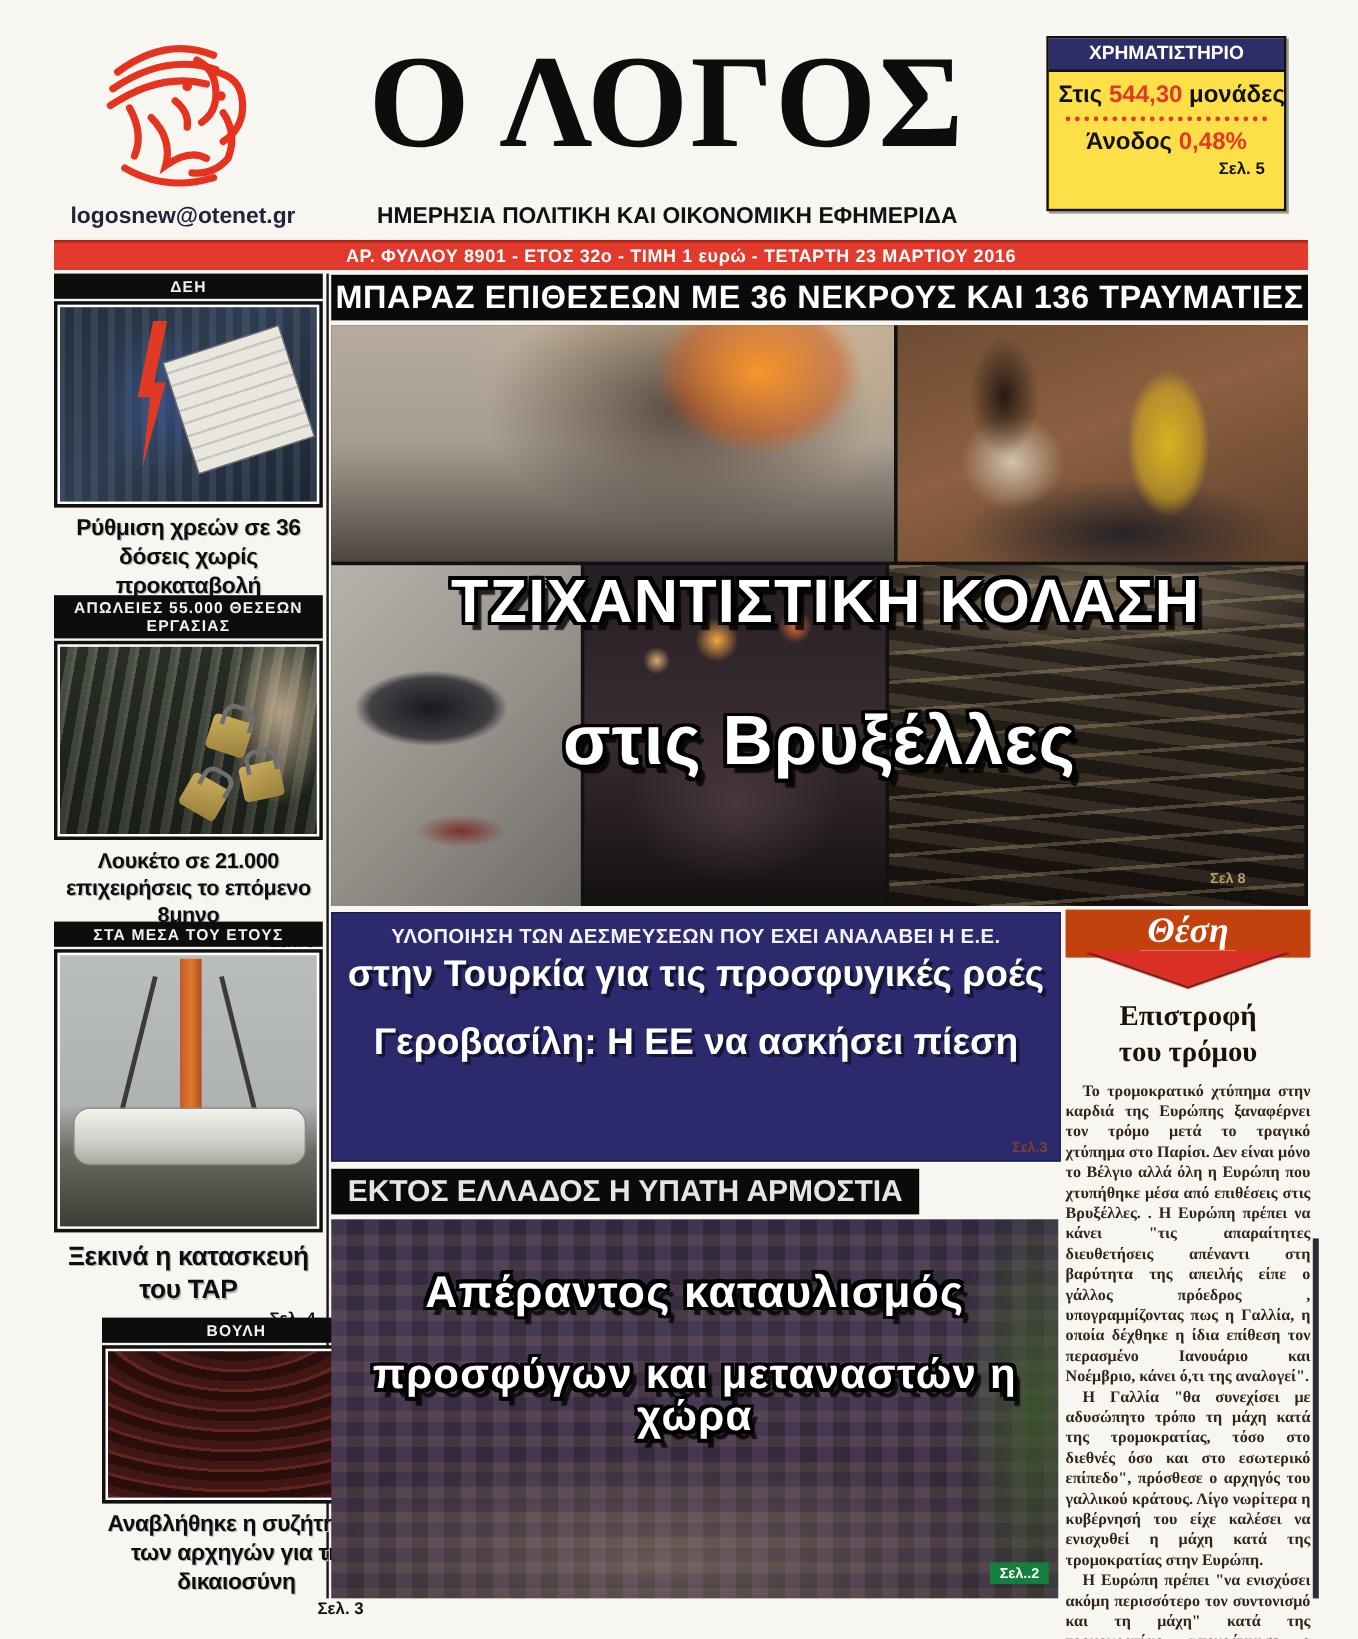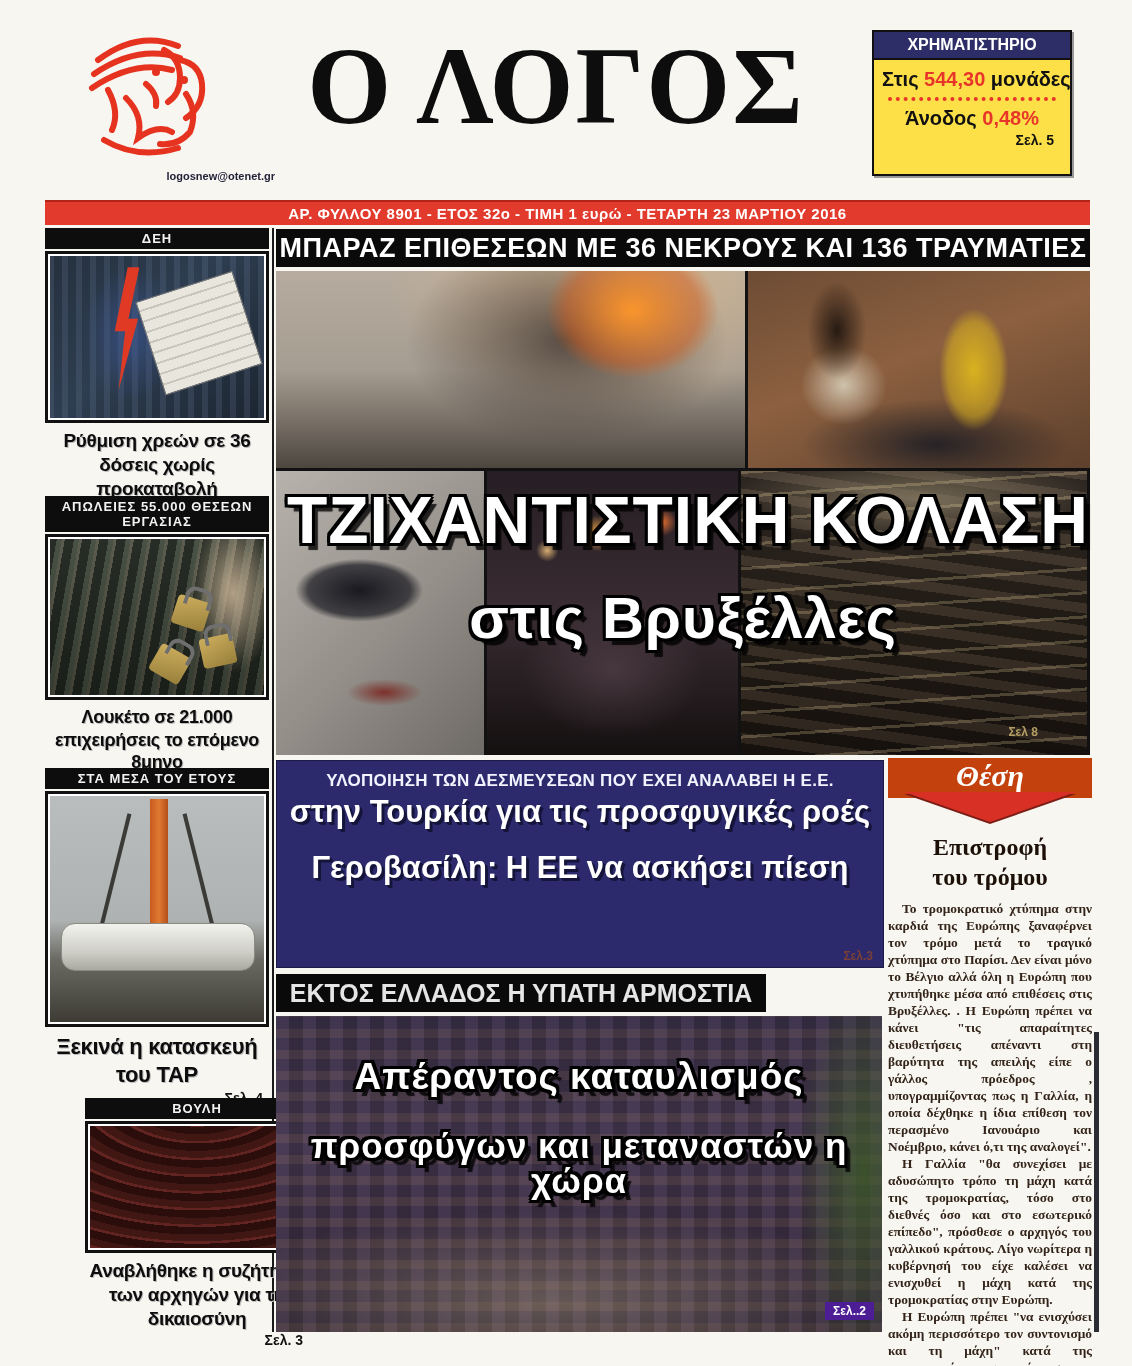--- a/index.html
+++ b/index.html
@@ -1,22 +1,22 @@
 <!DOCTYPE html>
 <html lang="el"><head>
 <meta charset="utf-8">
 <style>
   html,body{margin:0;padding:0;background:#e9e7e2;}
   .page{position:relative;width:1132px;height:1366px;background:#f8f6f1;margin:0 auto;
         font-family:"Liberation Sans",sans-serif;overflow:hidden;}
 
   
   .logo-wrap{position:absolute;left:68px;top:20px;width:160px;height:148px;}
-  .email{position:absolute;left:30px;top:170px;width:245px;text-align:right;
-         font-size:11px;font-weight:bold;color:#23233a;}
+  .email{position:absolute;left:30px;top:170px;width:245px;text-align:center;
+         font-size:19px;font-weight:bold;color:#23233a;}
   .mast-title{position:absolute;left:252px;top:18px;width:608px;text-align:center;
          font-family:"Liberation Serif",serif;font-weight:900;font-size:108px;line-height:1.25;
          color:#0d0d0d;letter-spacing:2px;transform:scaleY(1.02);}
   .mast-sub{position:absolute;left:252px;top:170px;width:608px;text-align:center;
          font-size:19px;font-weight:bold;color:#111;}
   .stockbox{position:absolute;left:872px;top:30px;width:196px;height:142px;background:#fde047;
          border:2px solid #111;box-shadow:2px 2px 0 #999;}
   .stockbox .sb-head{background:#2d2d68;color:#fff;text-align:center;font-weight:bold;
          font-size:16px;padding:4px 0;border-bottom:2px solid #111;}
   .stockbox .sb-body{padding:8px 8px 2px 8px;text-align:center;}
@@ -45,38 +45,38 @@
          color:#fff;font-weight:bold;font-size:27px;text-align:center;line-height:38px;letter-spacing:.5px;}
   .montage{position:absolute;left:276px;top:271px;width:814px;height:484px;background:#111;}
   .mrow{display:flex;gap:3px;}
   .mrow.r1{height:197px;margin-bottom:3px;}
   .mrow.r2{height:284px;}
   .mcell{position:relative;overflow:hidden;}
 
   .outline-big{color:#fff;font-weight:900;letter-spacing:1px;
      text-shadow:-3px -3px 0 #000,3px -3px 0 #000,-3px 3px 0 #000,3px 3px 0 #000,
                  -3px 0 0 #000,3px 0 0 #000,0 -3px 0 #000,0 3px 0 #000,6px 7px 1px rgba(0,0,0,.8);}
-  .mh1{position:absolute;left:0;top:216px;width:824px;text-align:center;font-size:66px;line-height:1;}
+  .mh1{position:absolute;left:0;top:204px;width:824px;text-align:center;font-size:51px;line-height:1;}
   .mh2{position:absolute;left:0;top:318px;width:814px;text-align:center;font-size:58px;line-height:1;}
   .m-ref{position:absolute;right:52px;bottom:16px;font-size:12px;font-weight:bold;color:#cdb470;opacity:.85;}
 
   .blue-box{position:absolute;left:276px;top:760px;width:606px;height:206px;background:#2c2a6d;
          border:1px solid #1a1947;}
   .bb-kicker{color:#f3f3ff;font-weight:bold;font-size:17px;text-align:center;margin-top:10px;letter-spacing:.3px;}
   .bb-line{color:#fff;font-weight:bold;text-align:center;font-size:31px;line-height:1.35;
          text-shadow:2px 2px 0 #15143a,3px 3px 0 #15143a;}
   .bb-line.l1{margin-top:14px;}
   .bb-ref{position:absolute;right:10px;bottom:4px;font-size:12px;font-weight:bold;color:#7a4038;}
 
   .second-banner{position:absolute;left:276px;top:974px;width:490px;height:38px;background:#0a0a0a;
          color:#e5e5e5;font-weight:bold;font-size:25px;text-align:center;line-height:38px;}
   .bottom-photo{position:absolute;left:276px;top:1016px;width:606px;height:316px;overflow:hidden;}
   .bp-cap1{position:absolute;left:0;top:42px;width:100%;text-align:center;font-size:37px;line-height:1;}
   .bp-cap2{position:absolute;left:0;top:112px;width:100%;text-align:center;font-size:35px;line-height:1;}
-  .bp-badge{position:absolute;right:8px;bottom:12px;background:#4c1d95;color:#fff;font-weight:bold;
+  .bp-badge{position:absolute;right:8px;bottom:12px;background:#15803d;color:#fff;font-weight:bold;
          font-size:12px;padding:2px 8px;}
 
   
   .opinion{position:absolute;left:888px;top:758px;width:204px;}
   .op-band{background:#c2410c;height:40px;position:relative;text-align:center;}
   .op-band span{color:#fff;font-family:"Liberation Serif",serif;font-style:italic;font-weight:bold;
          font-size:30px;line-height:36px;border-bottom:3px solid #fff;padding:0 6px;}
   .op-arrow{width:0;height:0;margin:-6px auto 0;border-left:86px solid transparent;
          border-right:86px solid transparent;border-top:30px solid #d93025;
          filter:drop-shadow(0 2px 0 #7a1d15);}
@@ -166,20 +166,21 @@
         <path d="M36 120 Q70 140 110 128"></path>
       </g>
       <g fill="#e5331f">
         <circle cx="88" cy="52" r="4"></circle>
         <circle cx="116" cy="60" r="4"></circle>
       </g>
     </svg>
   </div>
   <div class="email">logosnew@otenet.gr</div>
   <div class="mast-title">Ο ΛΟΓΟΣ</div>
+  <div class="mast-sub">ΗΜΕΡΗΣΙΑ ΠΟΛΙΤΙΚΗ ΚΑΙ ΟΙΚΟΝΟΜΙΚΗ ΕΦΗΜΕΡΙΔΑ</div>
 
   <div class="stockbox">
     <div class="sb-head">ΧΡΗΜΑΤΙΣΤΗΡΙΟ</div>
     <div class="sb-body">
       <div class="sb-line">
         <span>Στις</span>
         <span class="val">544,30</span>
         <span>μονάδες</span>
       </div>
       <div class="sb-dots"></div>

